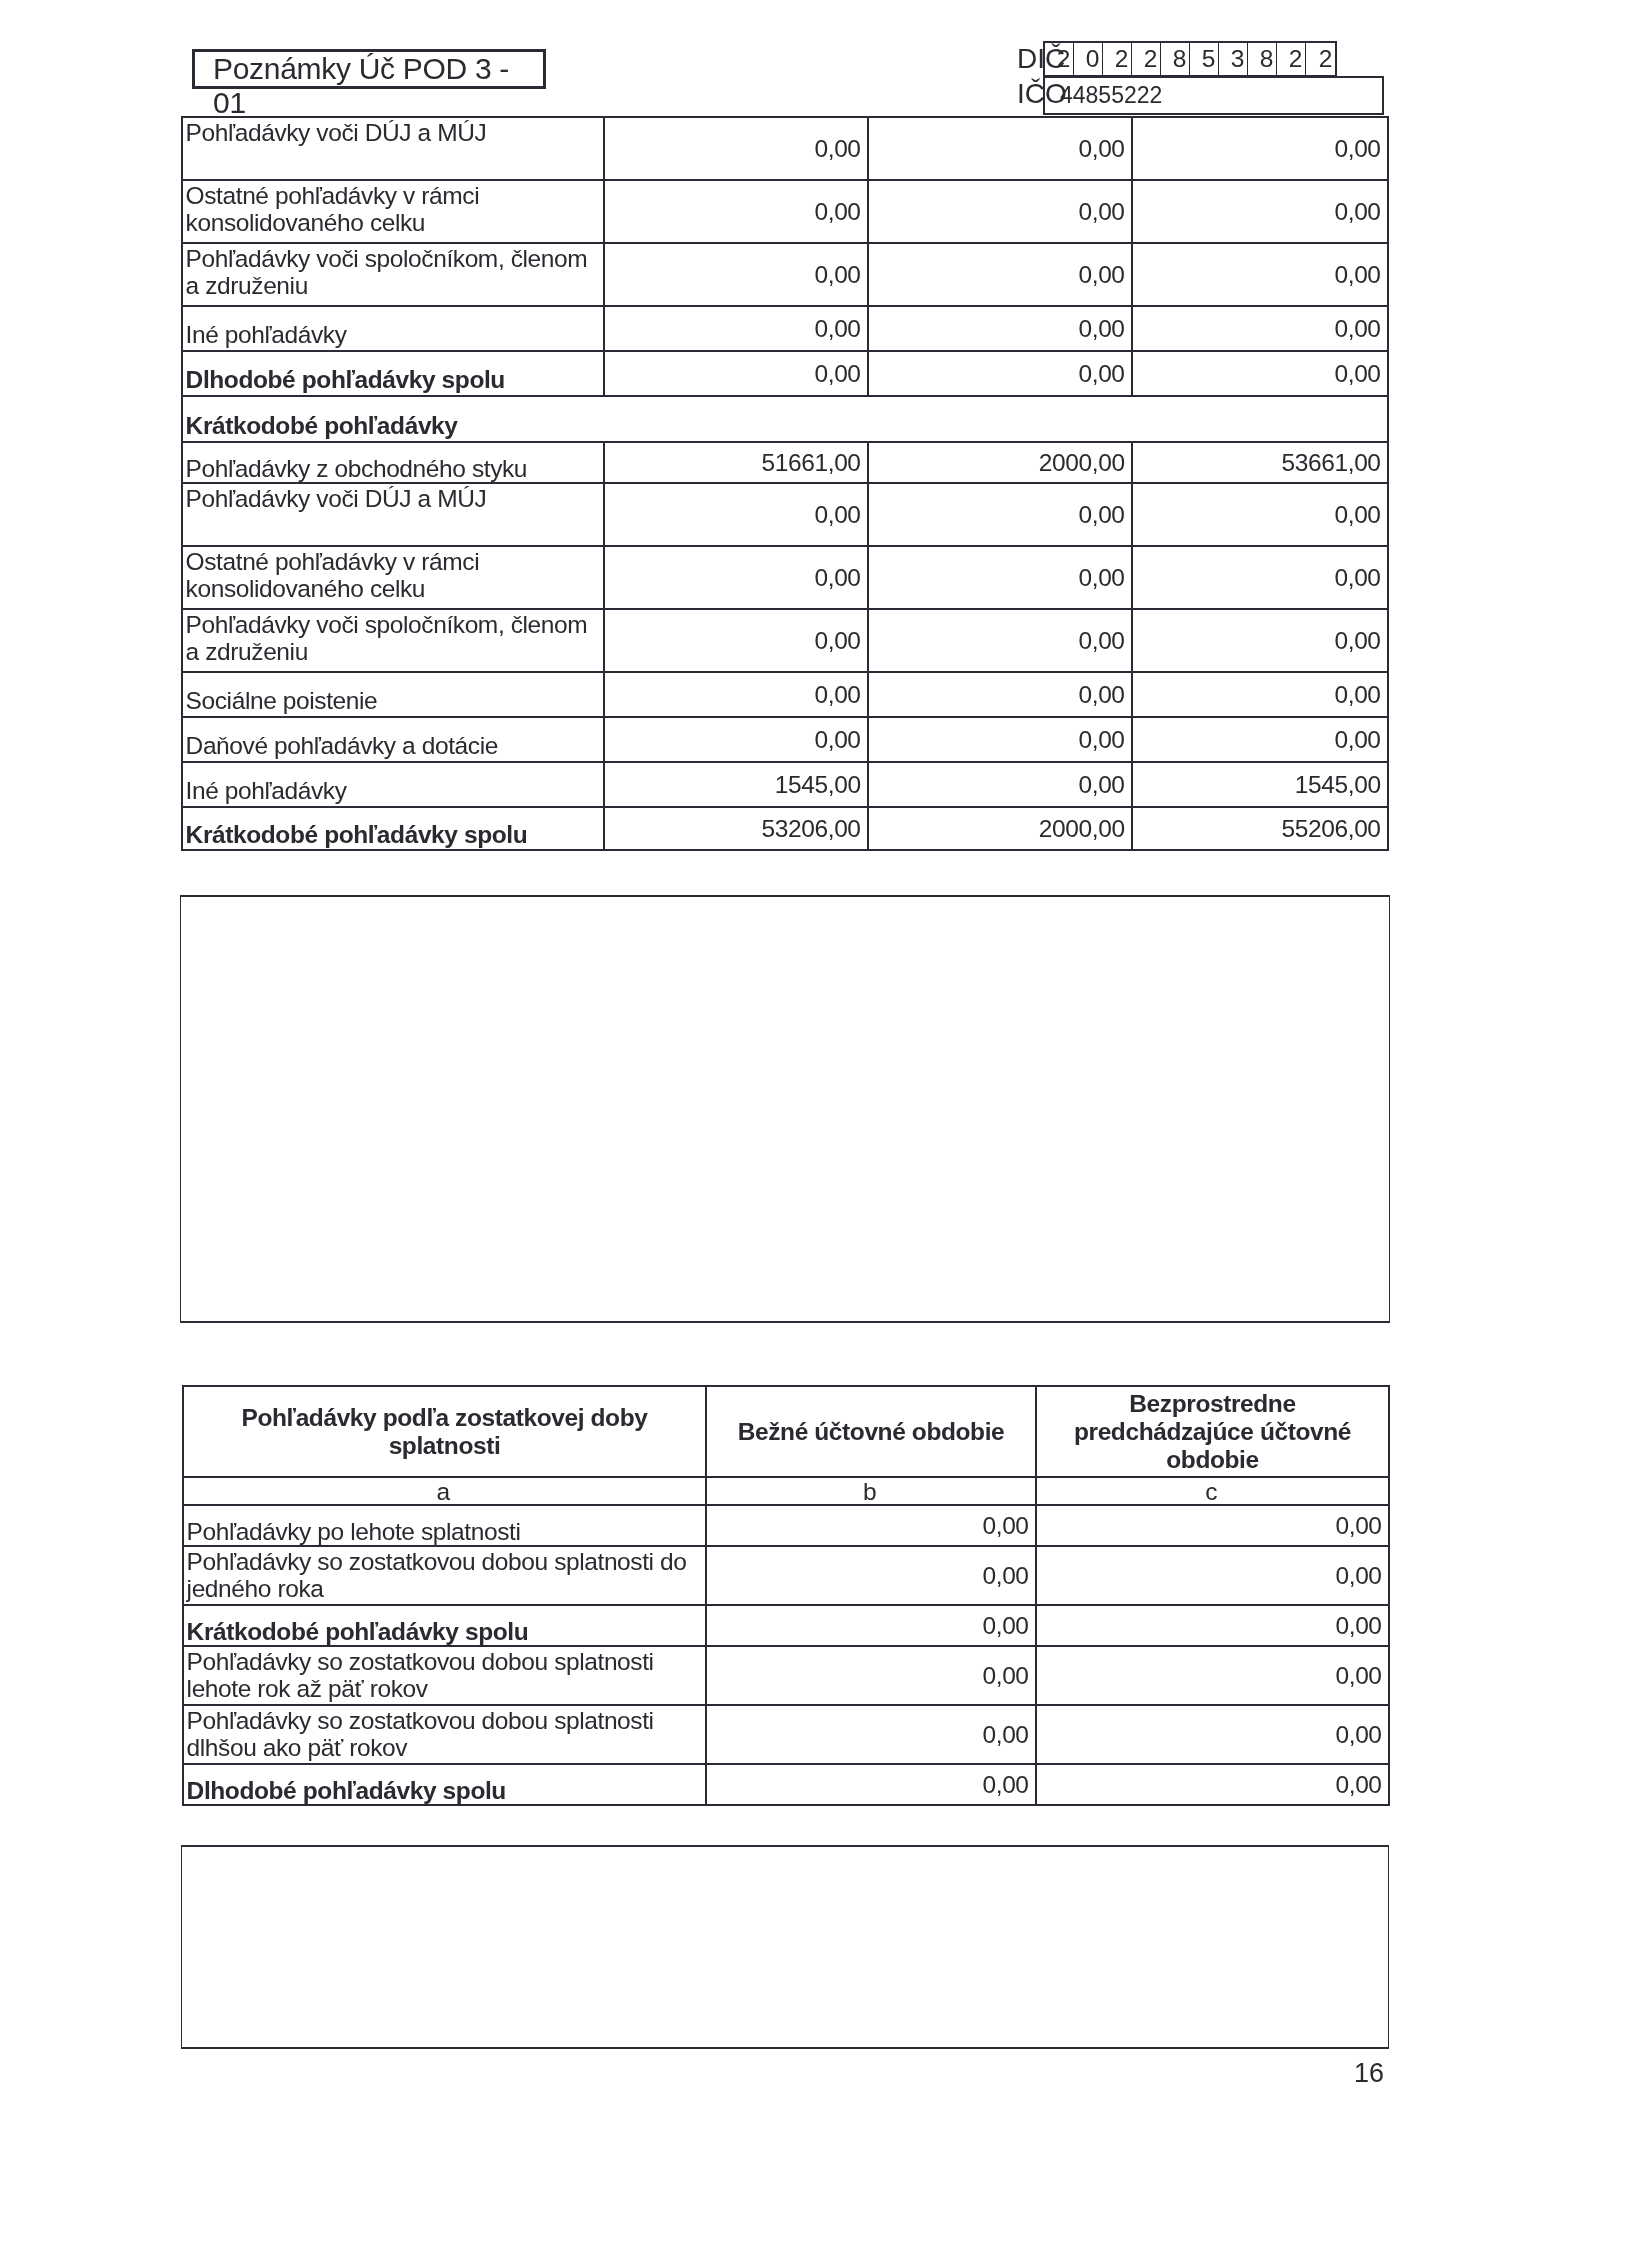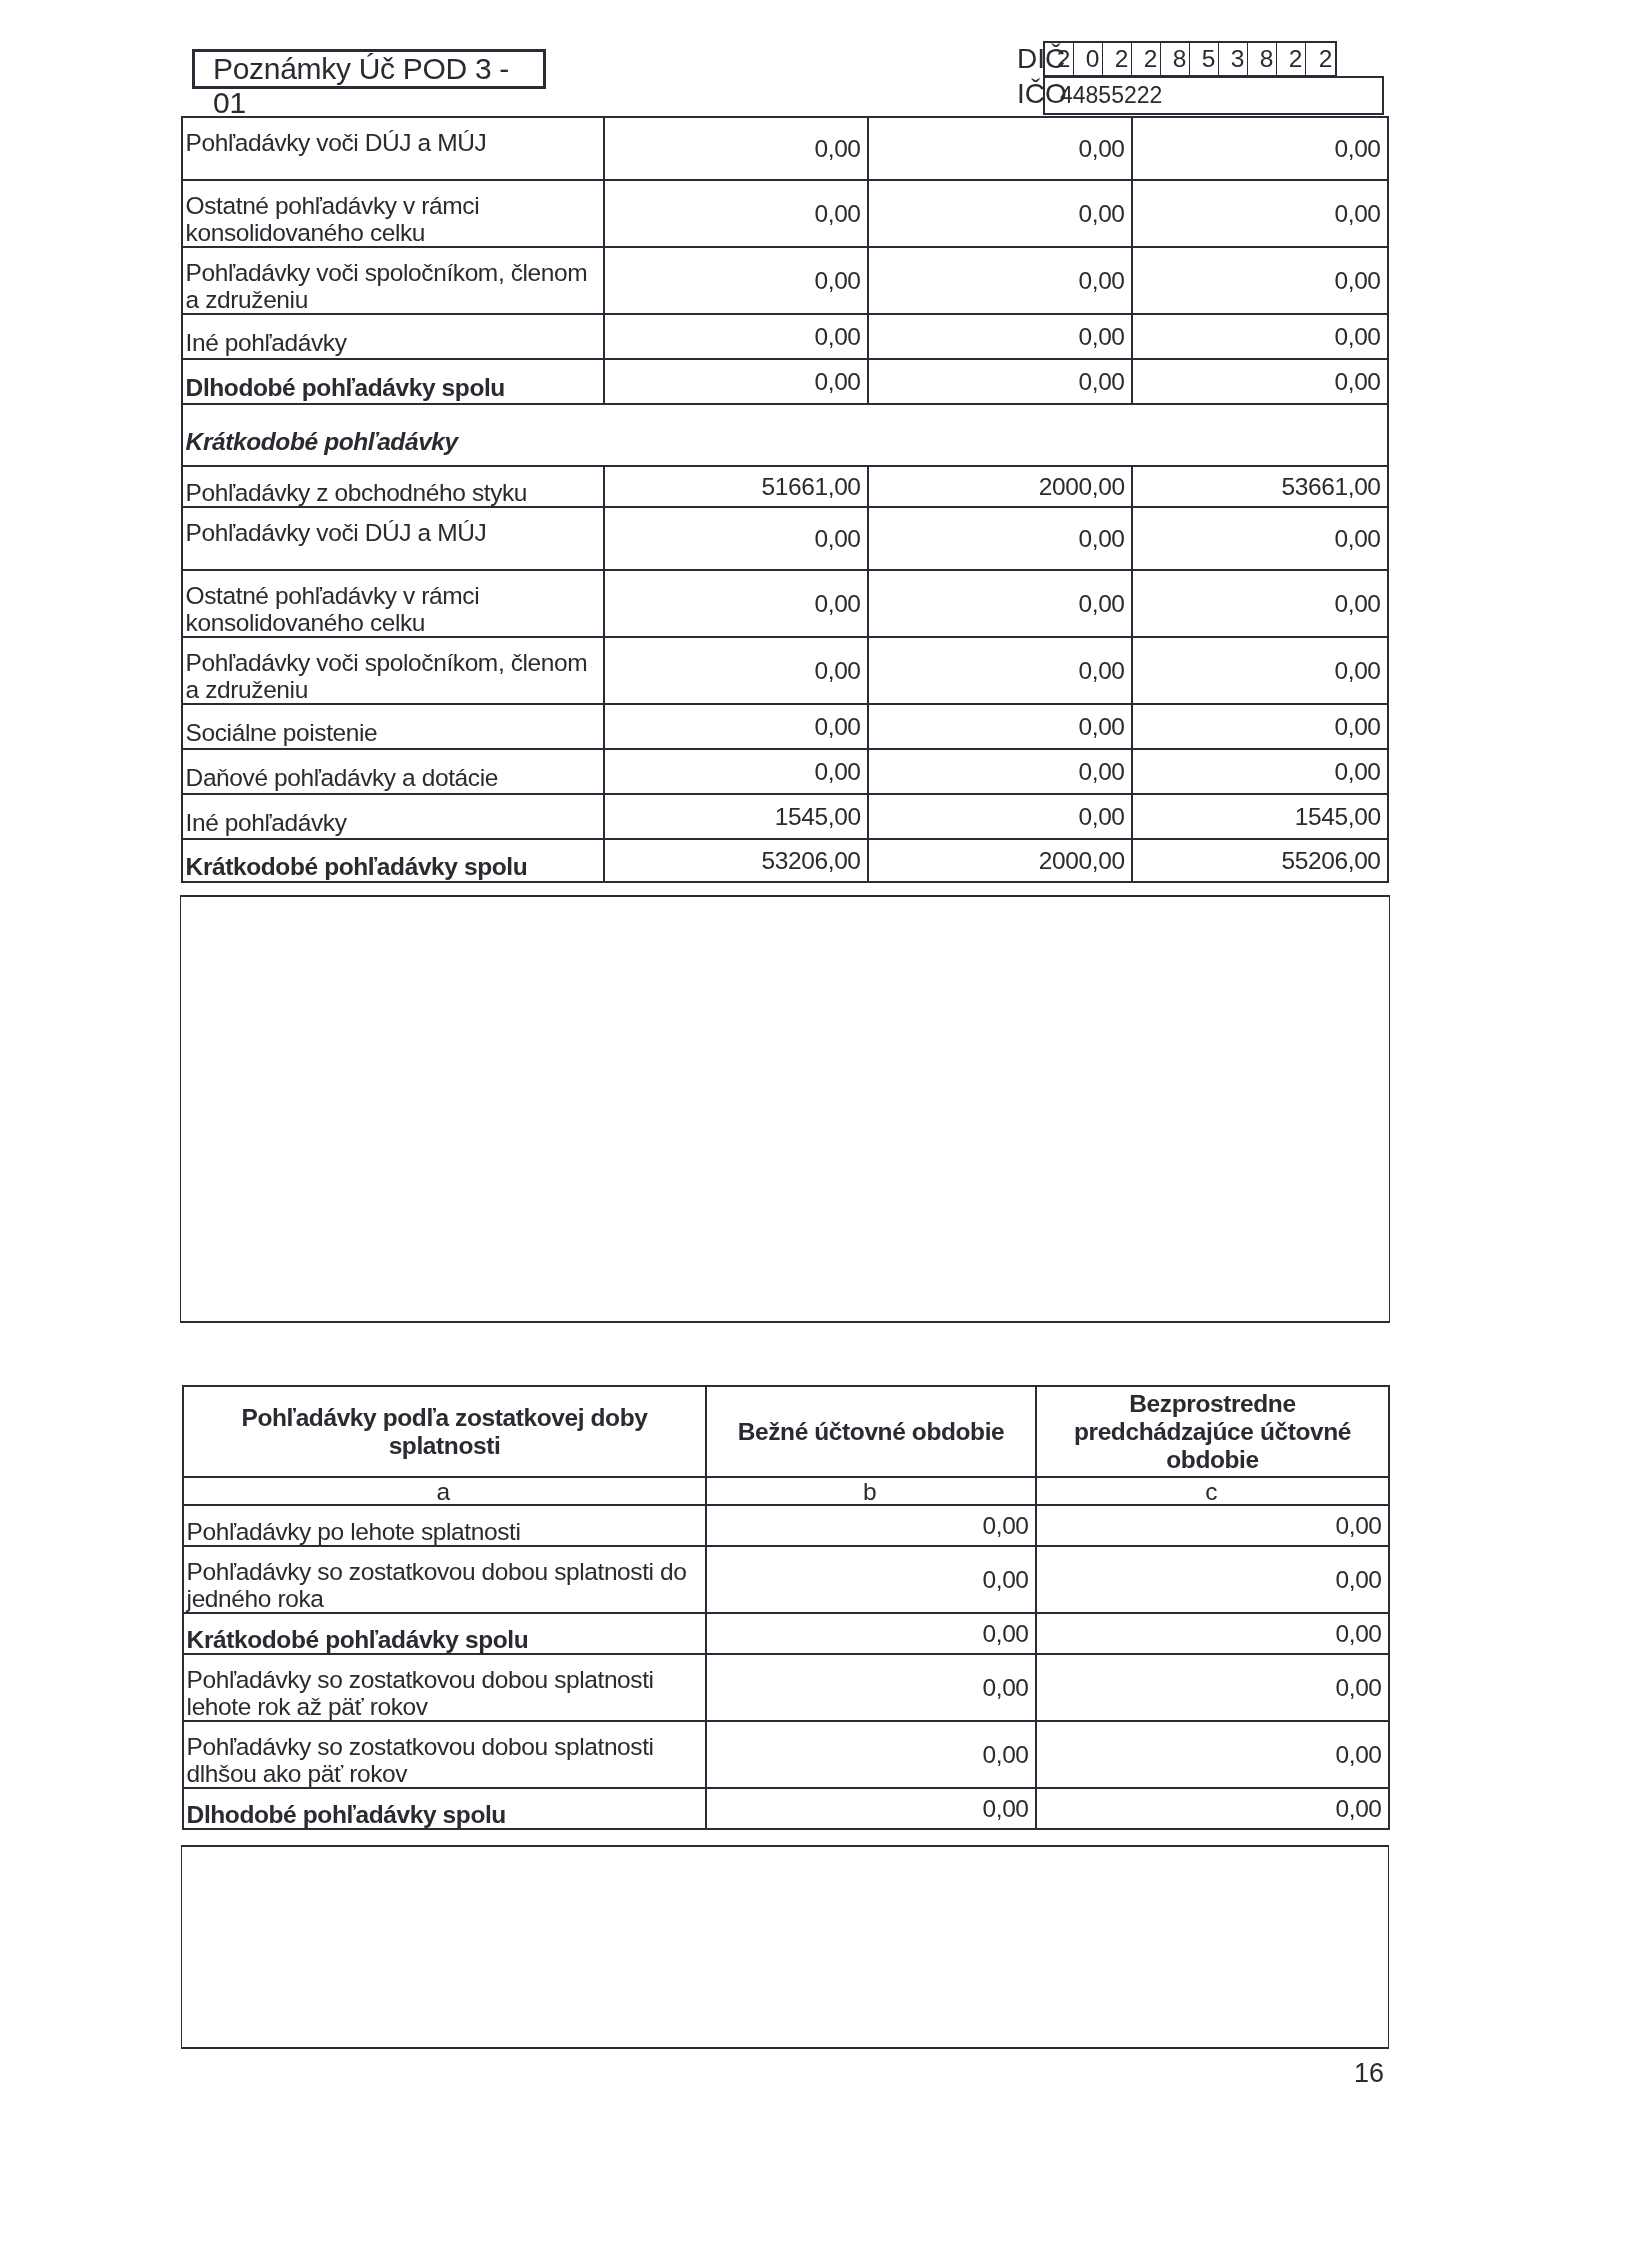--- a/index.html
+++ b/index.html
@@ -14,21 +14,21 @@
   .dic-cell { width:29px; border-right:1.9px solid #2b2b35; font-size:24.5px; line-height:32px;
               text-align:right; padding-right:2.6px; box-sizing:border-box; }
   .dic-cell:last-child { border-right:none; }
   .ico-box { left:1043px; top:76px; width:322px; height:35px; border:2.6px solid #2b2b35;
              font-size:23px; line-height:34px; padding-left:15px; box-sizing:content-box; }
 
   table.grid { position:absolute; border-collapse:collapse; table-layout:fixed; }
   table.grid td { border:2.6px solid #2b2b35; font-size:24.5px; line-height:27px; padding:0 5.2px 0 2.6px;
                   vertical-align:middle; letter-spacing:-0.4px; }
   table.grid td.num { text-align:right; padding-right:6.4px; }
-  table.grid td.lbl { vertical-align:top; padding-top:11px; }
+  table.grid td.lbl { vertical-align:top; padding-top:1px; }
   table.grid td.lbl.mid { vertical-align:middle; padding-top:12px; }
   table.grid td.num.thin-l { border-left:1.9px solid #2b2b35; }
   .bold { font-weight:bold; }
   .t1 { left:181px; top:116px; width:1207px; }
   .t2 { left:182px; top:1385px; width:1206px; }
   .t2 td.hdr { text-align:center; font-weight:bold; font-size:24.5px; line-height:28px; padding:2.6px; }
   .t2 td.letter { text-align:center; font-size:24.5px; line-height:23px; }
 
   .notes-box { border:2.6px solid #2b2b35; border-left-width:1.9px; border-right-width:1.9px; }
   .notes1 { left:180px; top:895px; width:1208px; height:424px; }
@@ -87,21 +87,21 @@
         <td class="num">0,00</td>
         <td class="num thin-l">0,00</td>
         <td class="num thin-l">0,00</td>
       </tr>
       <tr style="height: 45px;">
         <td class="lbl bold mid">Dlhodobé pohľadávky spolu</td>
         <td class="num">0,00</td>
         <td class="num thin-l">0,00</td>
         <td class="num thin-l">0,00</td>
       </tr>
-      <tr style="height: 62px; font-style: italic;">
+      <tr style="height: 46px;">
         <td class="lbl bold mid" colspan="4">Krátkodobé pohľadávky</td>
       </tr>
       <tr style="height: 41px; margin-left: 41px;">
         <td class="lbl mid">Pohľadávky z obchodného styku</td>
         <td class="num">51661,00</td>
         <td class="num thin-l">2000,00</td>
         <td class="num thin-l">53661,00</td>
       </tr>
       <tr style="height: 63px;">
         <td class="lbl">Pohľadávky voči DÚJ a MÚJ</td>

